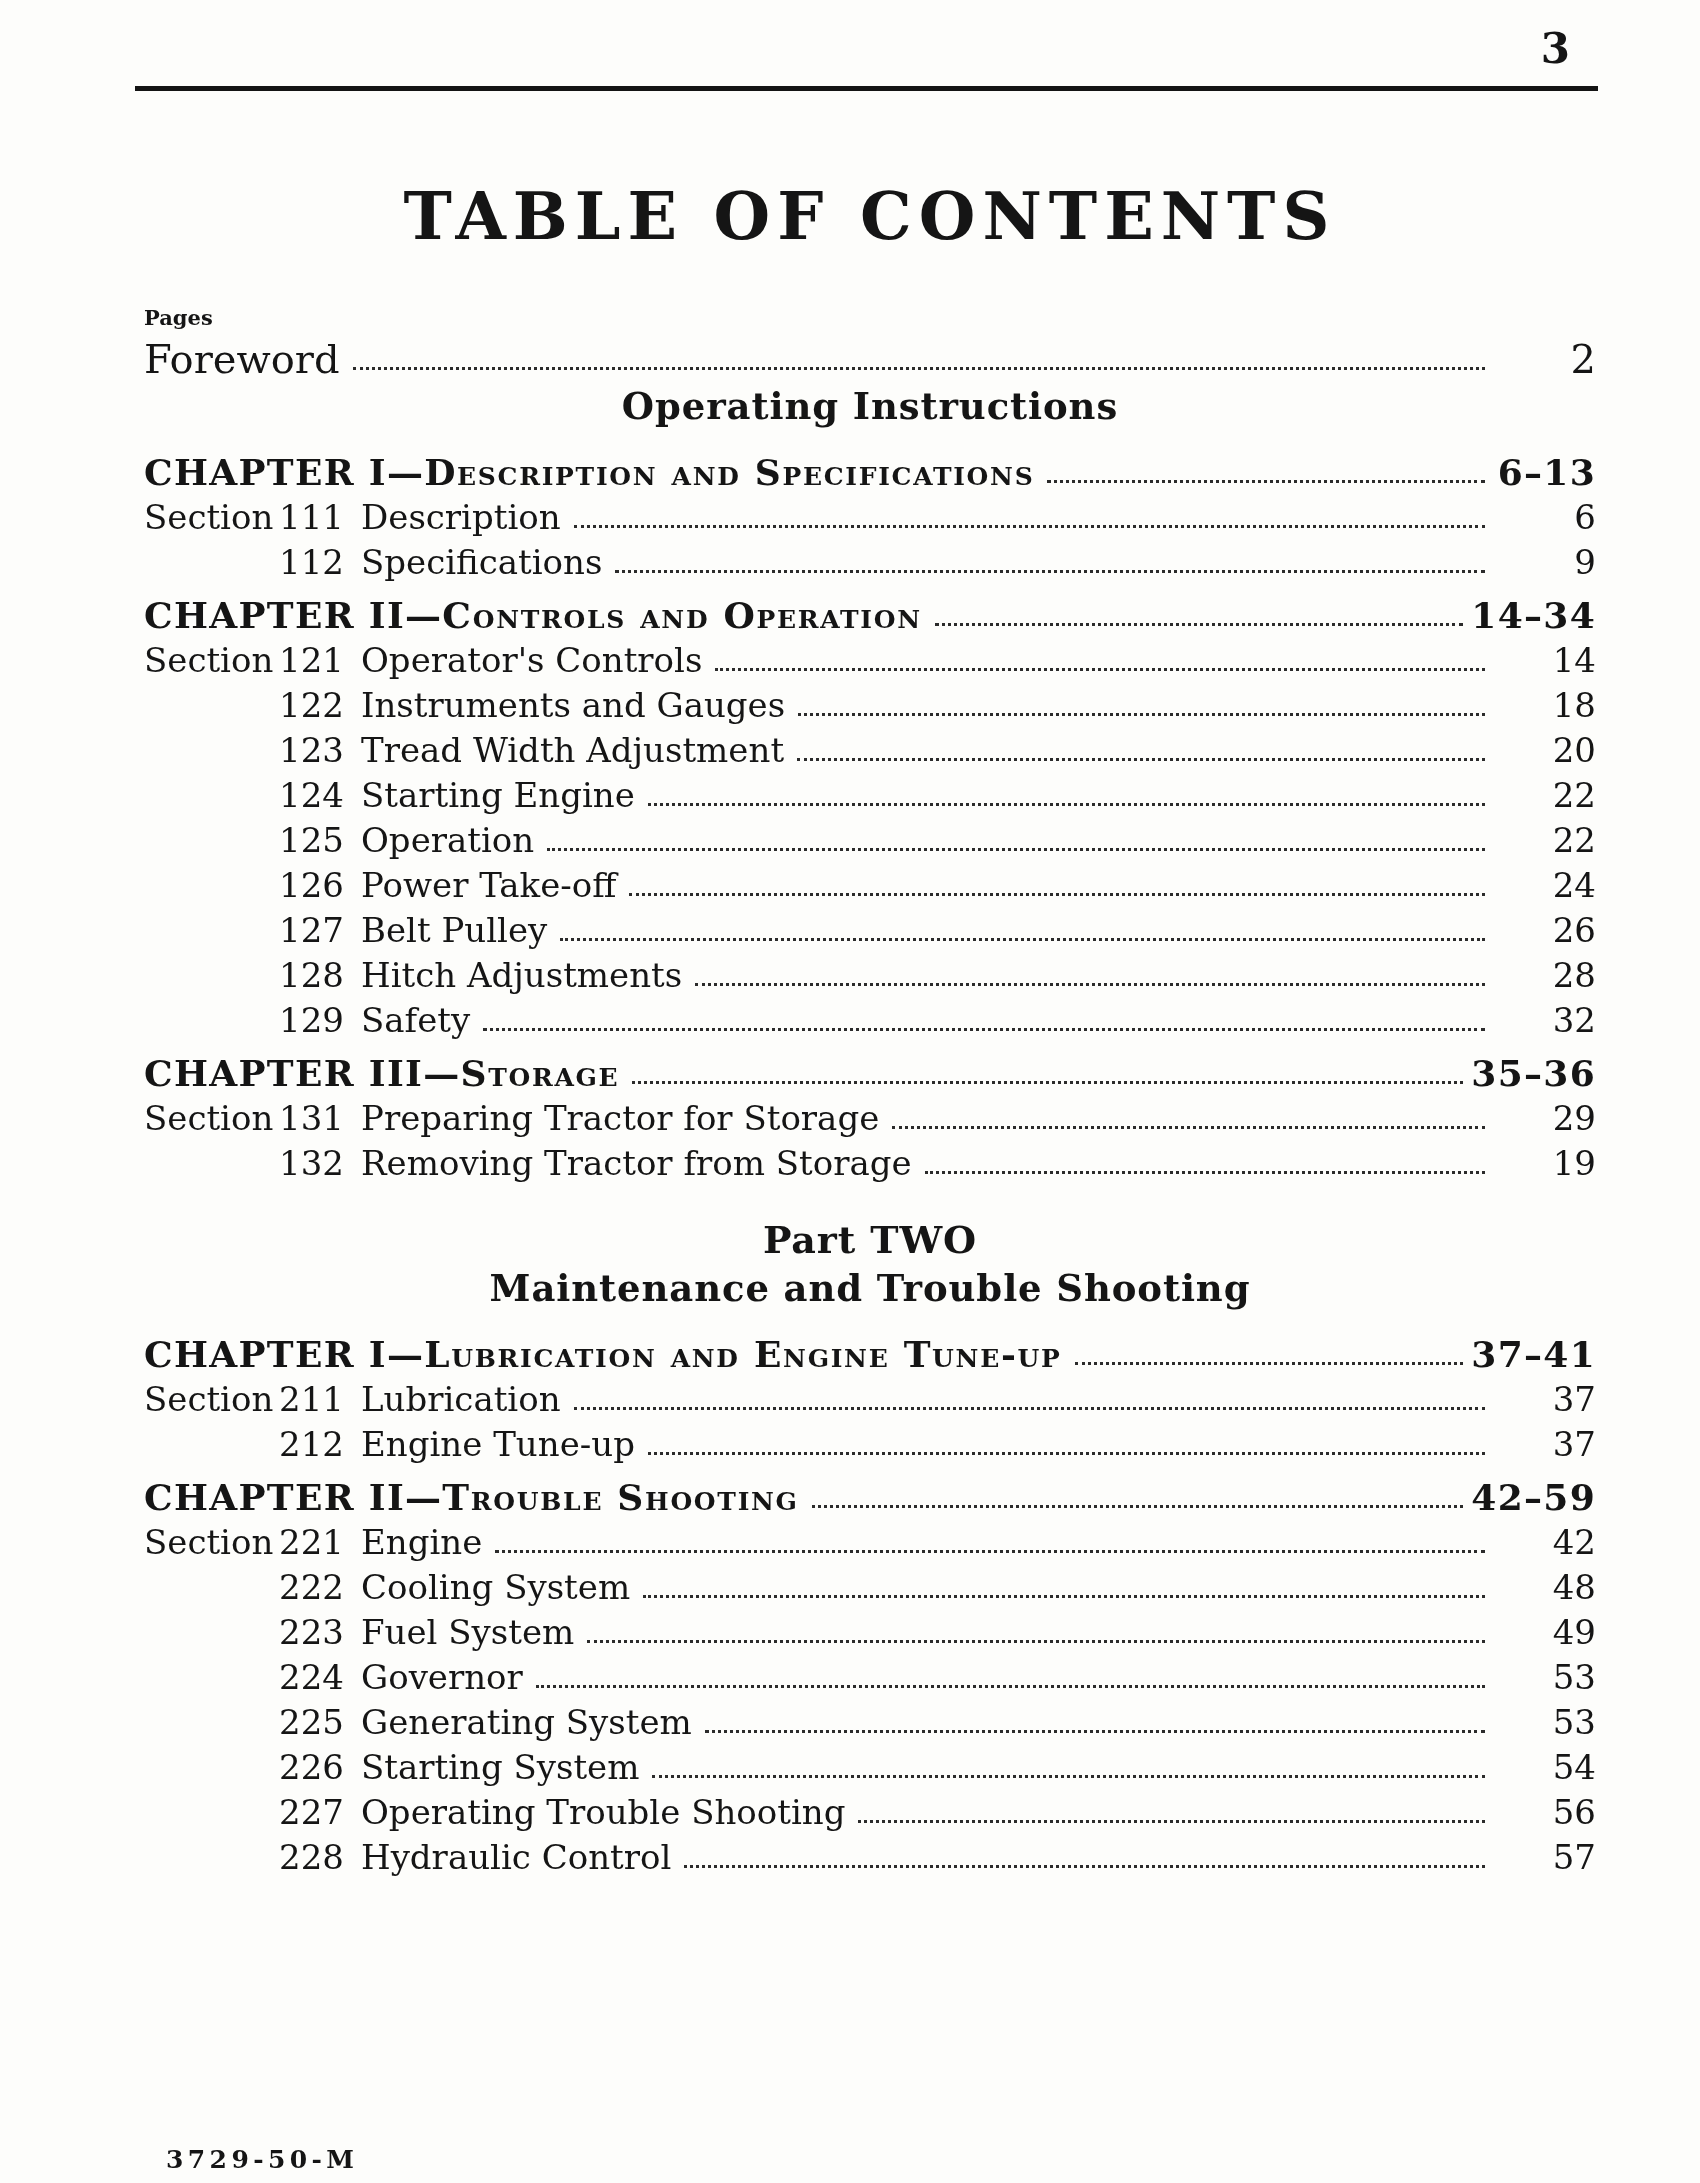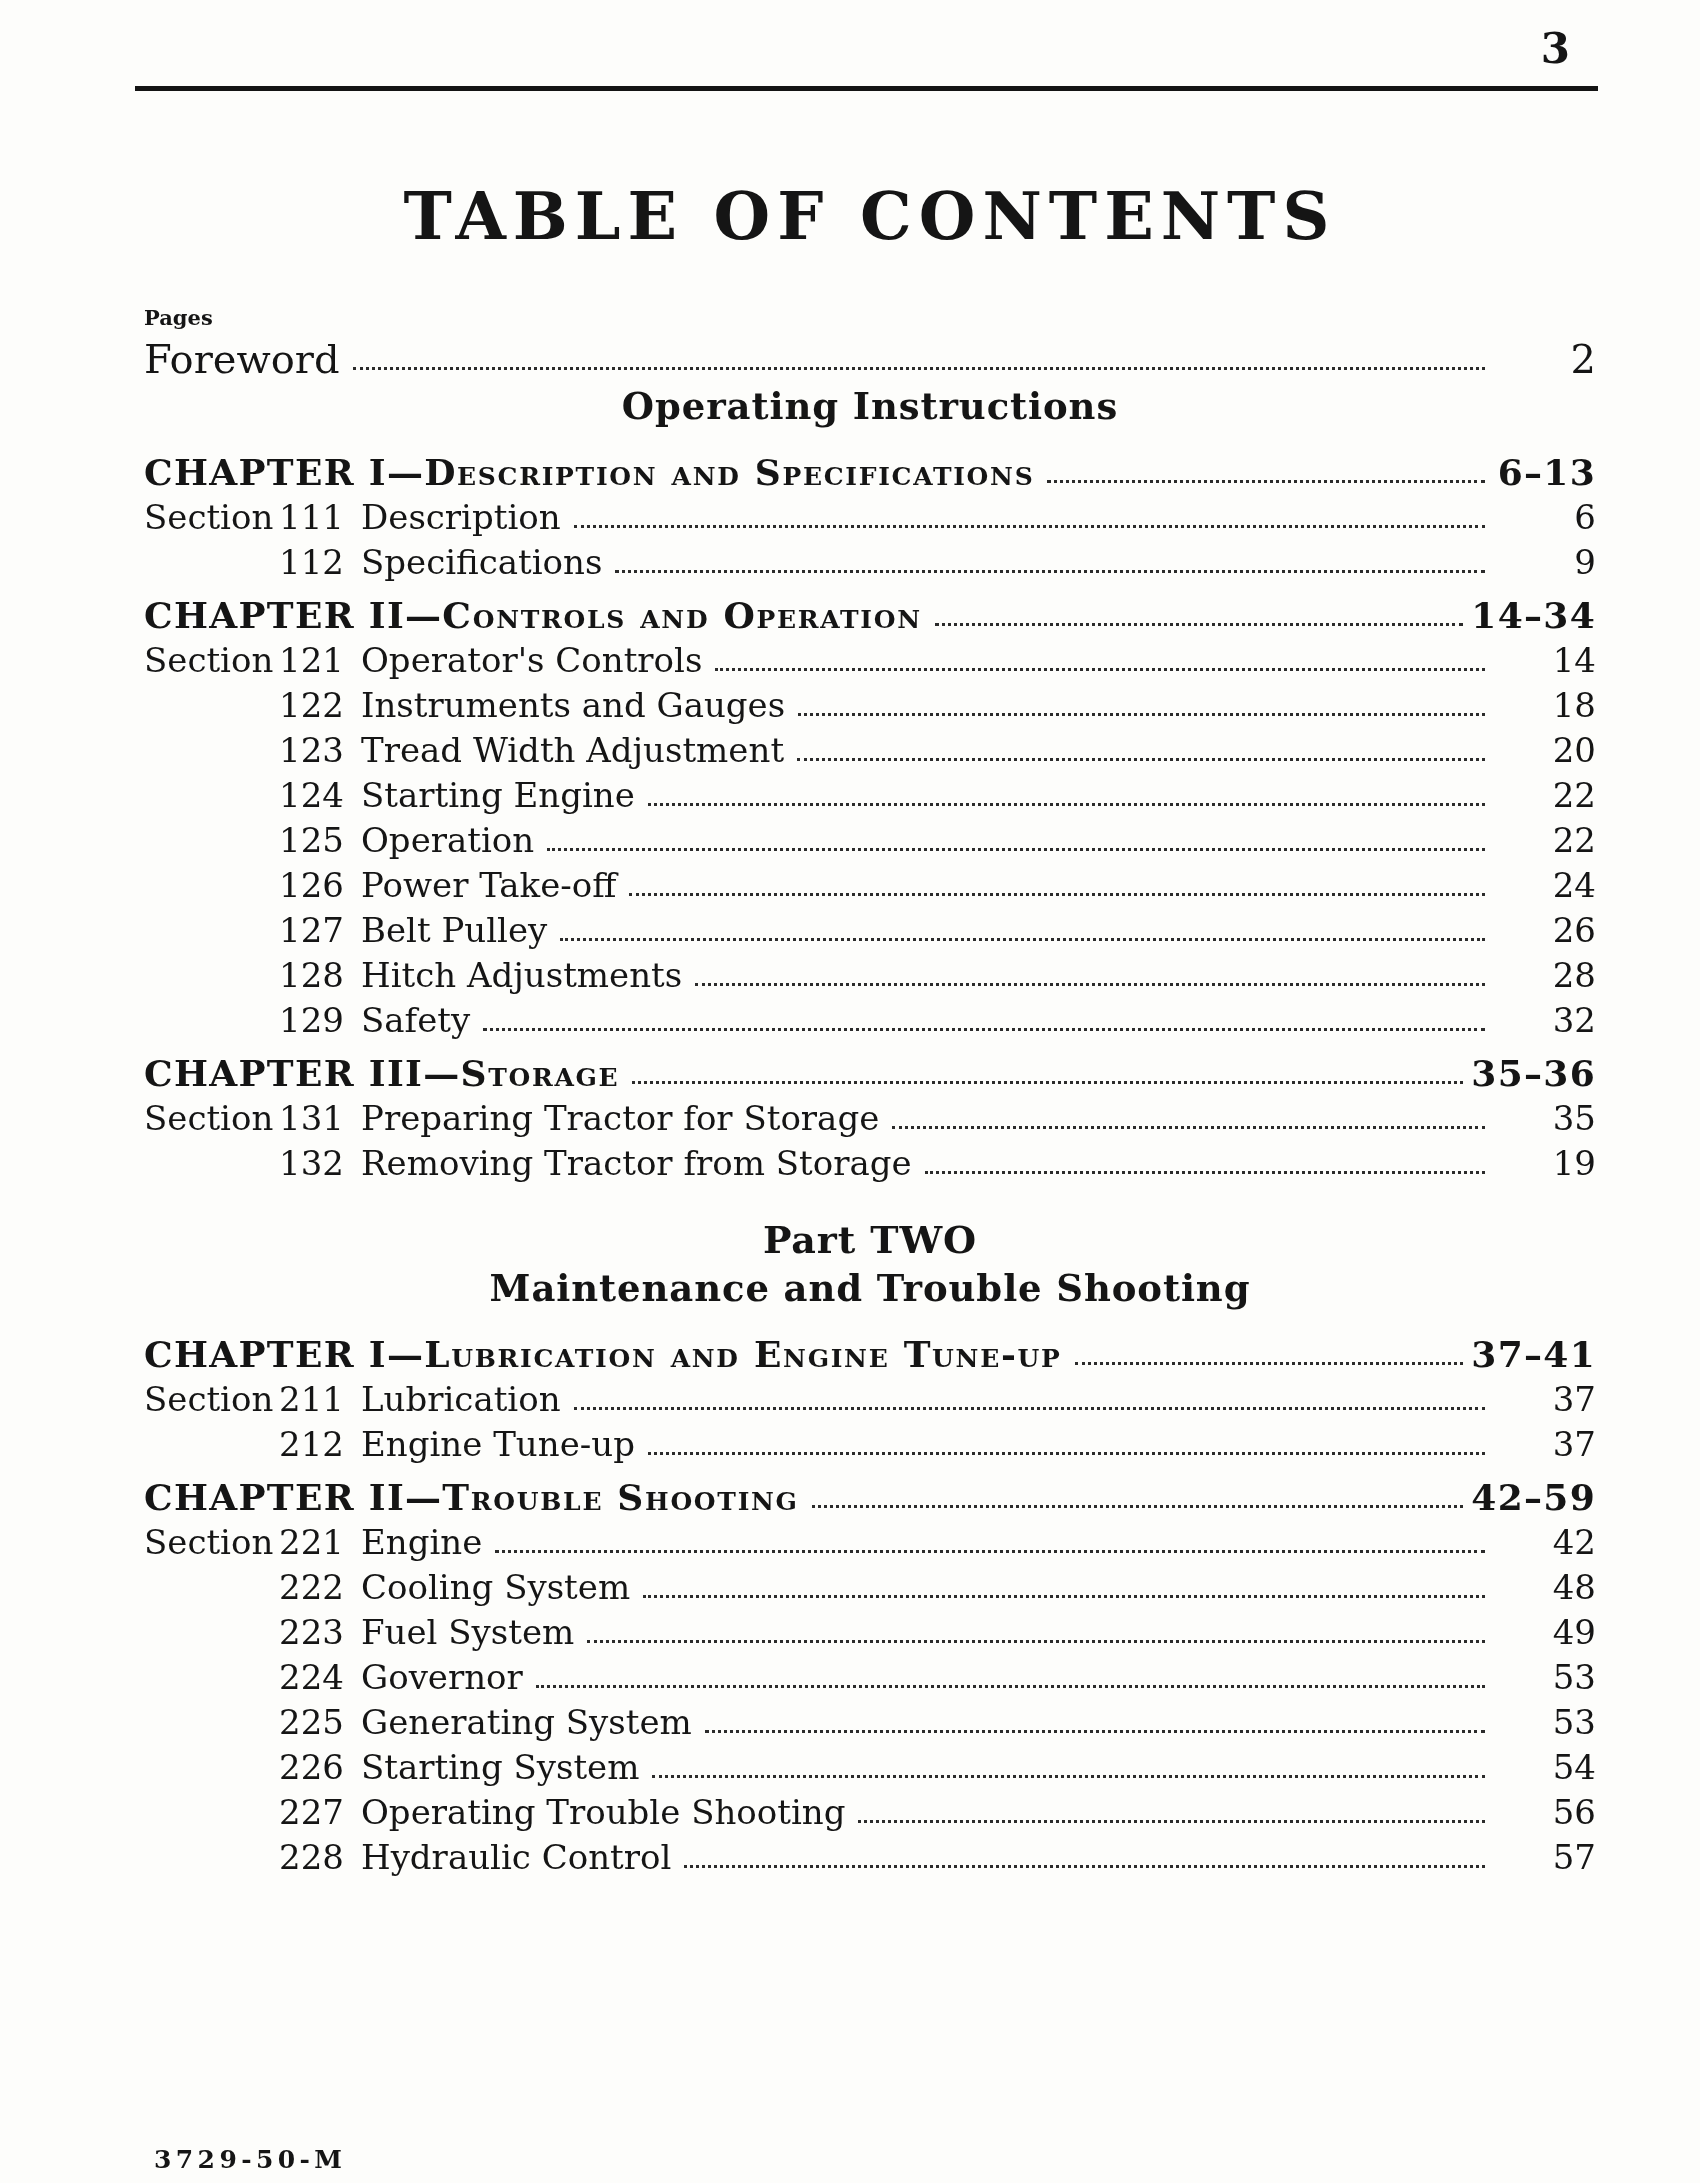--- a/index.html
+++ b/index.html
@@ -83,21 +83,21 @@
     letter-spacing: 1.3px;
   }
   .sc { font-variant: small-caps; letter-spacing: 1.7px; }
 
   
   .sec-word { display: inline-block; width: 135px; }
   .sec-num  { display: inline-block; width: 61px; text-align: right; margin-right: 21px; }
 
   .footer-code {
     position: absolute;
-    left: 154px;
+    left: 166px;
     bottom: 27px;
     font-size: 25px;
     font-weight: bold;
     letter-spacing: 4.4px;
   }
 </style>
 </head>
 <body>
 
 <div class="sheet">
@@ -211,21 +211,21 @@
   <div class="row chapter-row">
     <span><span>CHAPTER III—</span><span class="sc">Storage</span></span>
     <span class="leader"></span>
     <span class="pg">35–36</span>
   </div>
   <div class="row">
     <span class="sec-word">Section</span>
       <span class="sec-num">131</span>
       <span>Preparing Tractor for Storage</span>
     <span class="leader"></span>
-    <span class="pg">35</span>
+    <span class="pg">29</span>
   </div>
   <div class="row">
     <span class="sec-word"></span>
       <span class="sec-num">132</span>
       <span>Removing Tractor from Storage</span>
     <span class="leader"></span>
     <span class="pg">19</span>
   </div>
 
   <div class="part-title">Part TWO</div>

